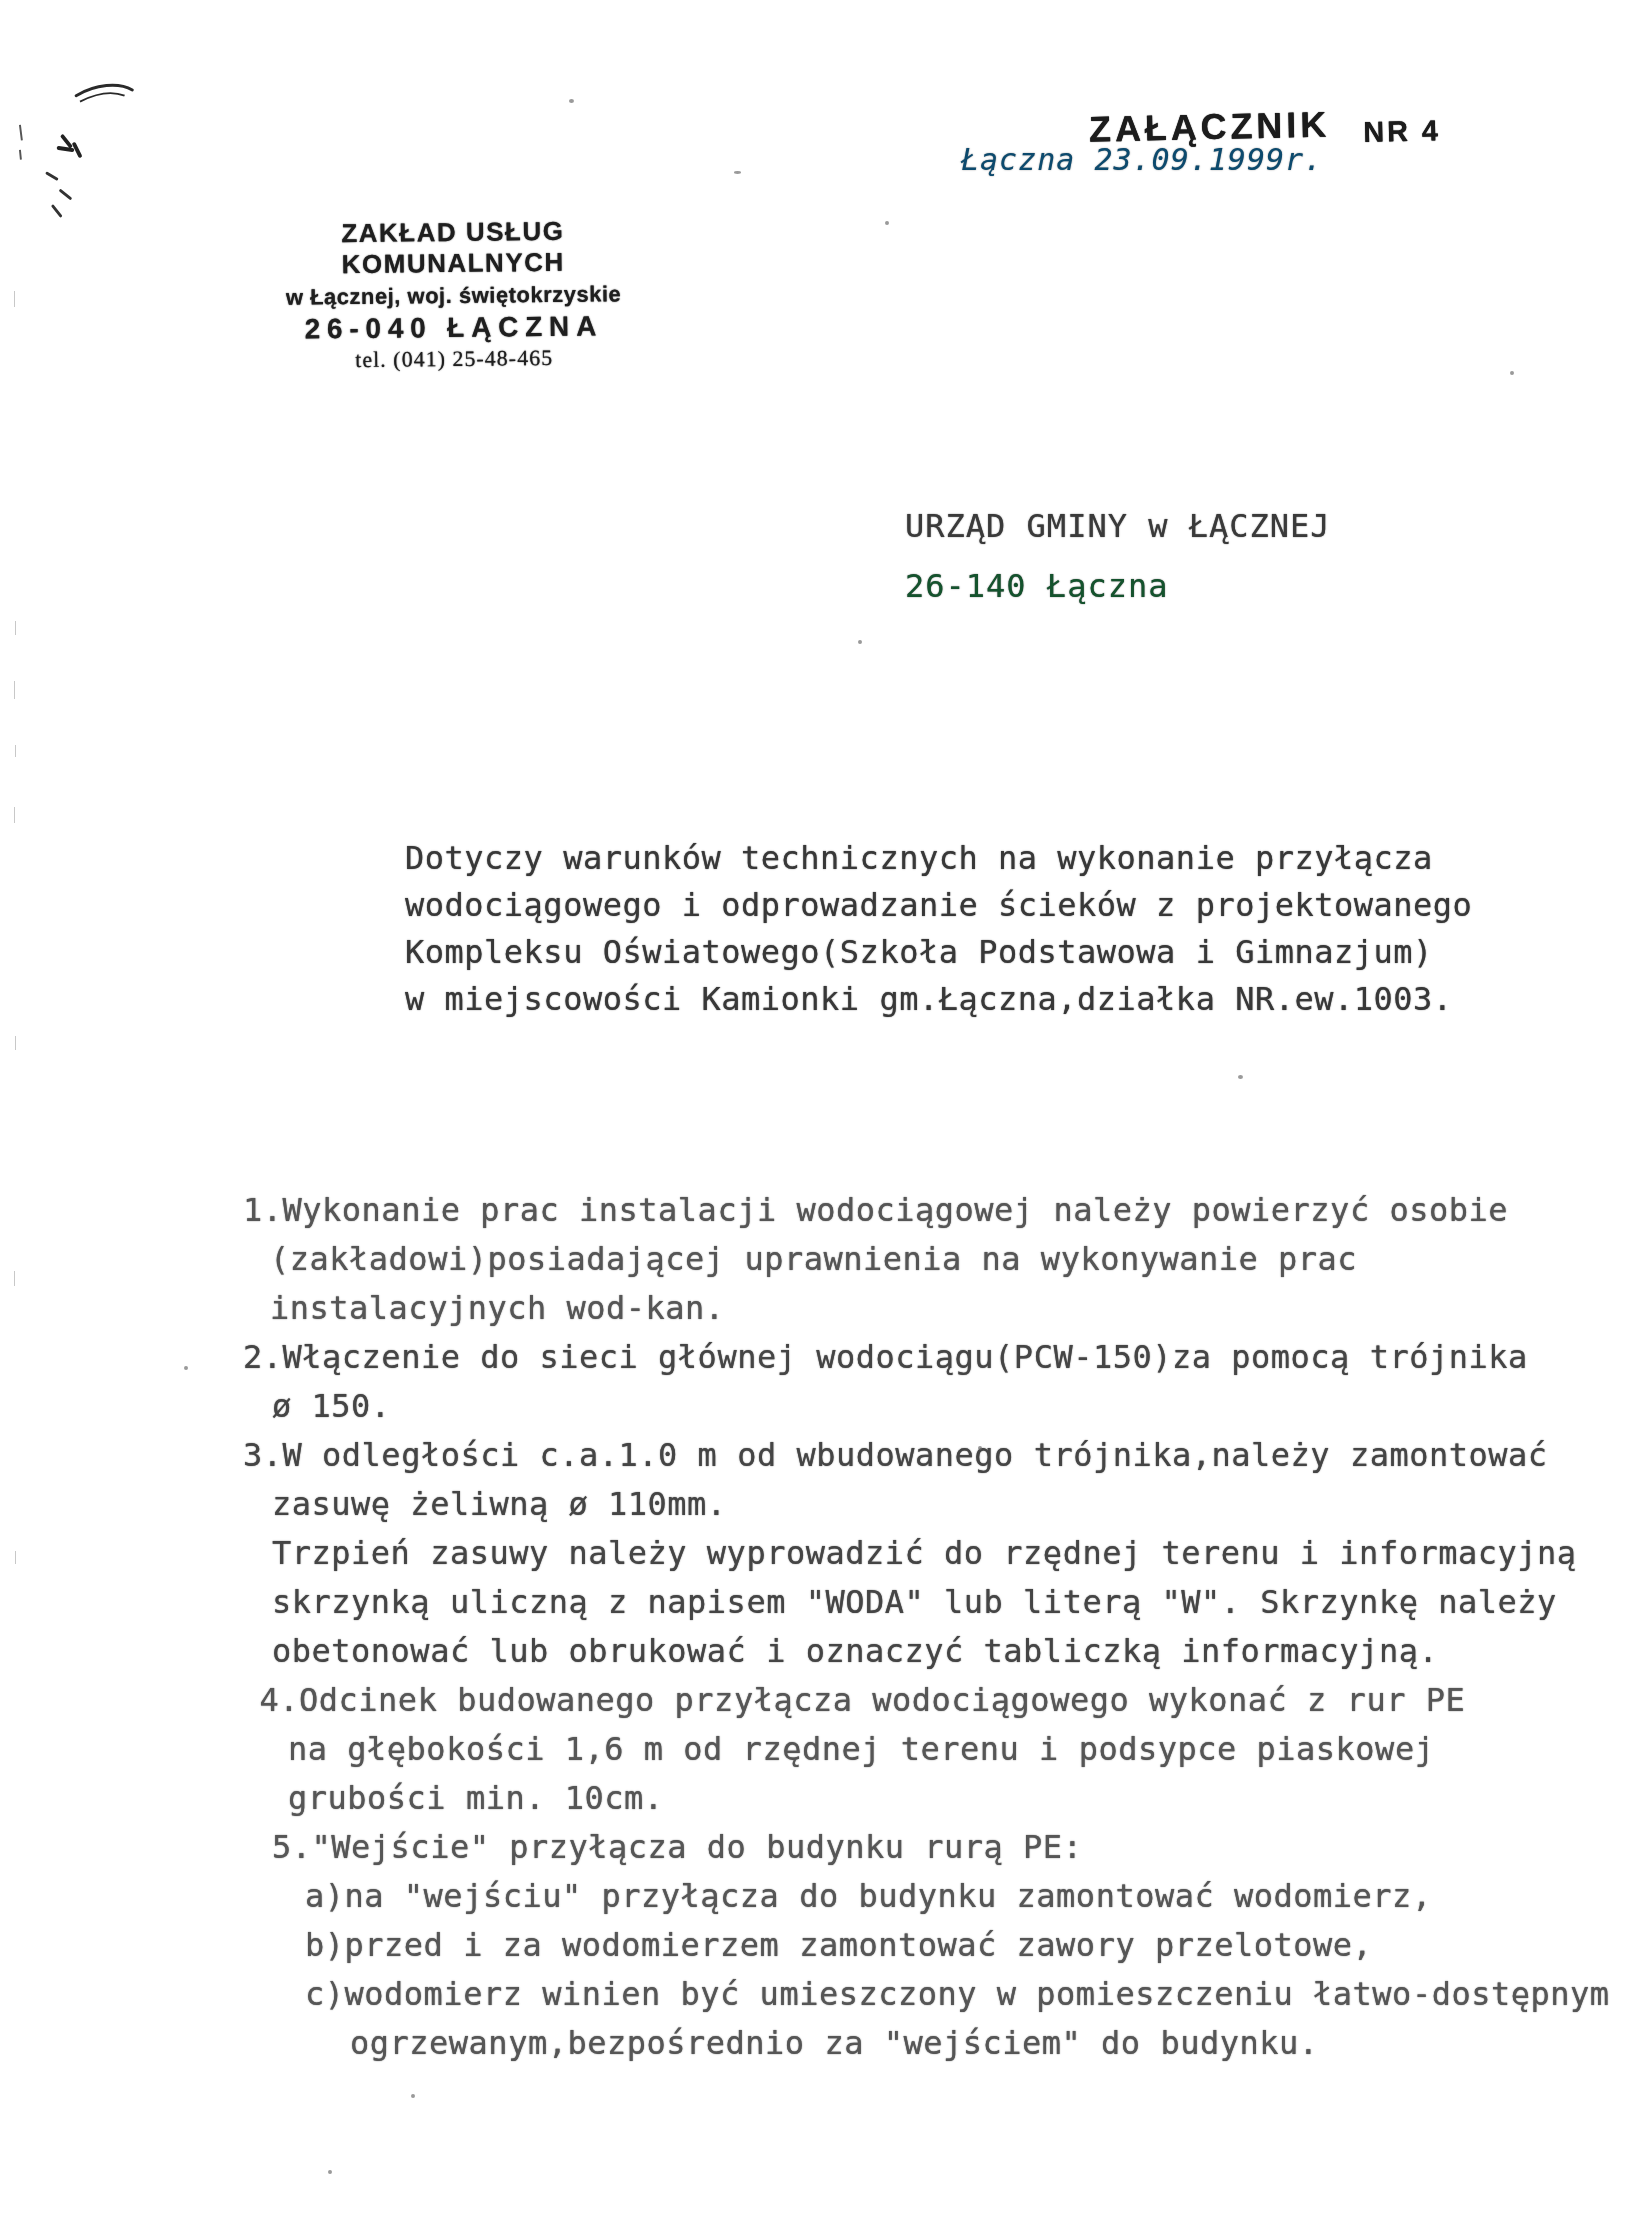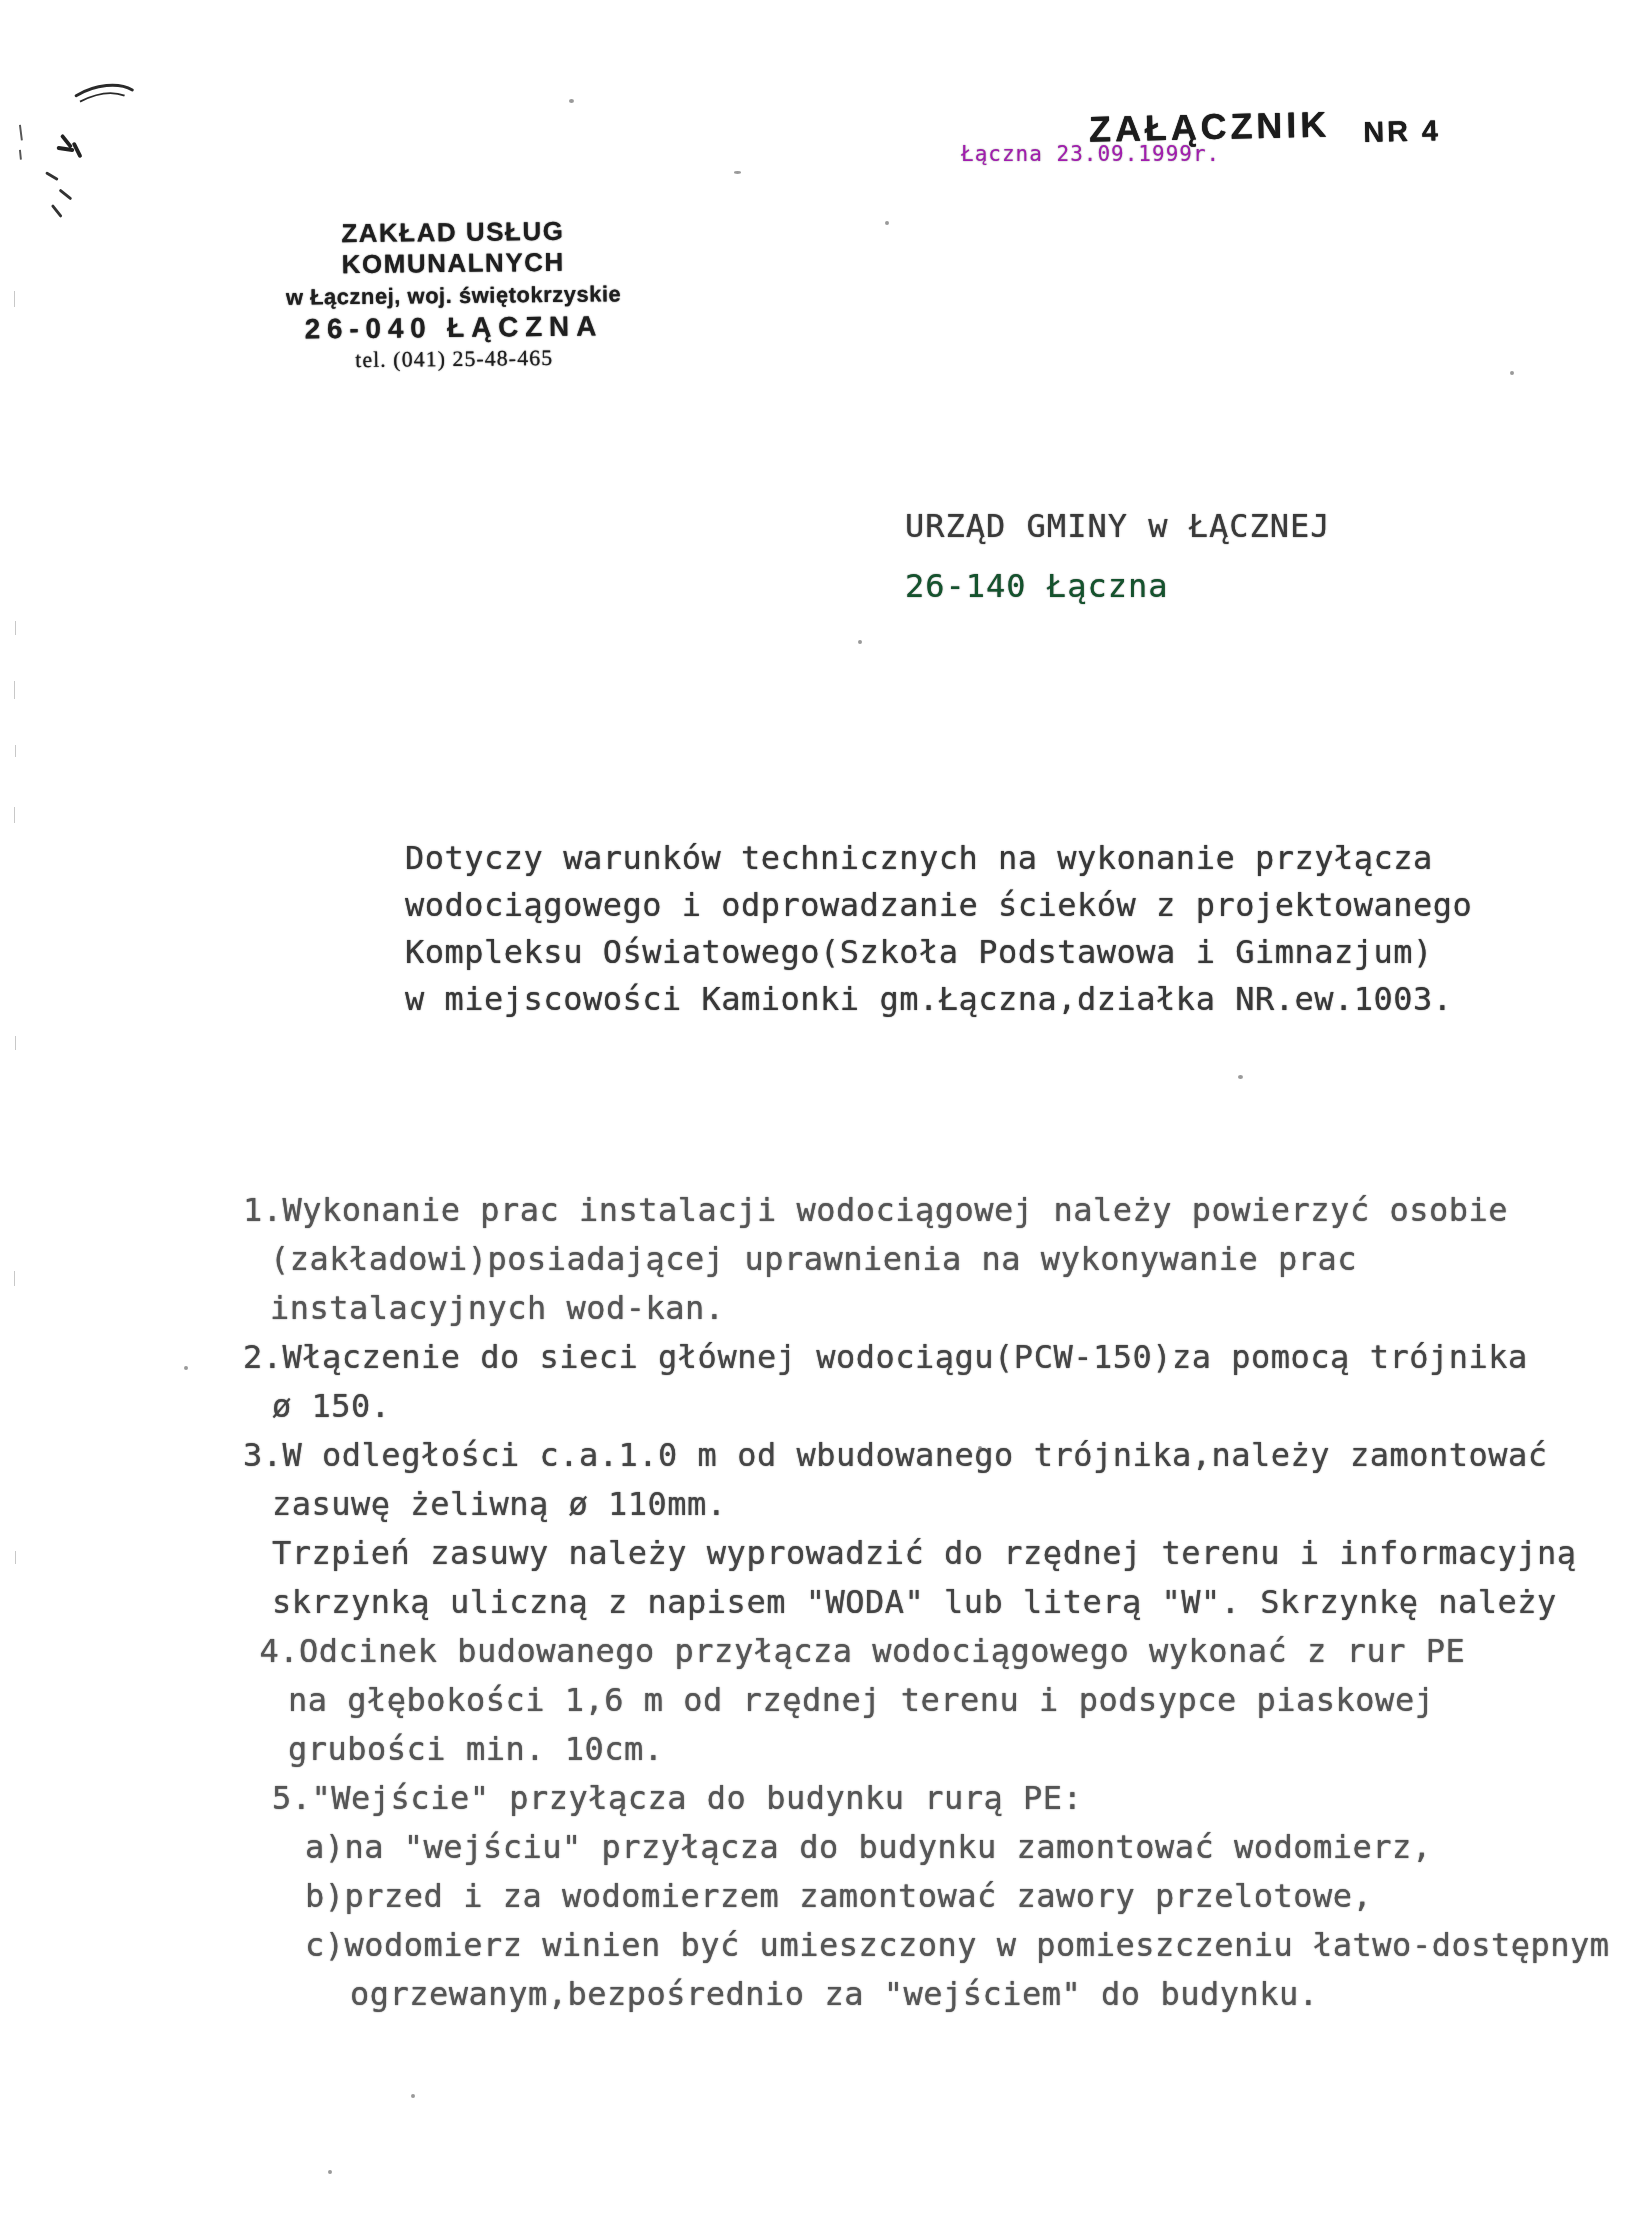--- a/index.html
+++ b/index.html
@@ -28,24 +28,25 @@
     font-family:"Liberation Sans", sans-serif;
     font-weight:bold;color:#1c1c1c;
     transform:rotate(-1.2deg);
     text-shadow:0 0 1px #000;
     white-space:nowrap;
   }
   .attach .lab{font-size:36px;letter-spacing:3.9px;}
   .attach .num{font-size:29px;letter-spacing:2.9px;margin-left:33px;position:relative;top:5.8px;}
   .dateline{
     position:absolute;left:961px;top:142px;
-    font-size:21px;letter-spacing:1px;
-    color:#a21caf;
+    font-size:30px;letter-spacing:1px;
+    color:#0c4a6e;
     text-shadow:0 0 1.5px rgba(120,120,120,.9);
     white-space:nowrap;
+    font-style:italic;
   }
   
   .stamp{
     position:absolute;left:245px;top:217px;width:417px;
     text-align:center;
     font-family:"Liberation Sans", sans-serif;
     font-weight:bold;color:#1f1f1f;
     transform:rotate(-.6deg);
     text-shadow:0 0 1.3px rgba(10,10,10,.9);
   }
@@ -118,20 +119,21 @@
   <div class="bodytext">
     <div class="type i0 lt">1.Wykonanie prac instalacji wodociągowej należy powierzyć osobie</div>
     <div class="type i1 lt">(zakładowi)posiadającej uprawnienia na wykonywanie prac</div>
     <div class="type i1 lt">instalacyjnych wod-kan.</div>
     <div class="type i0">2.Włączenie do sieci głównej wodociągu(PCW-150)za pomocą trójnika</div>
     <div class="type i1d">ø 150.</div>
     <div class="type i0">3.W odległości c.a.1.0 m od wbudowanego trójnika,należy zamontować</div>
     <div class="type i1d">zasuwę żeliwną ø 110mm.</div>
     <div class="type i1d">Trzpień zasuwy należy wyprowadzić do rzędnej terenu i informacyjną</div>
     <div class="type i1d">skrzynką uliczną z napisem "WODA" lub literą "W". Skrzynkę należy</div>
+    <div class="type i1d">obetonować lub obrukować i oznaczyć tabliczką informacyjną.</div>
     <div class="type i1b lt">4.Odcinek budowanego przyłącza wodociągowego wykonać z rur PE</div>
     <div class="type i1c lt">na głębokości 1,6 m od rzędnej terenu i podsypce piaskowej</div>
     <div class="type i1c lt">grubości min. 10cm.</div>
     <div class="type i1d lt">5."Wejście" przyłącza do budynku rurą PE:</div>
     <div class="type i2 lt">a)na "wejściu" przyłącza do budynku zamontować wodomierz,</div>
     <div class="type i2 lt">b)przed i za wodomierzem zamontować zawory przelotowe,</div>
     <div class="type i2 lt">c)wodomierz winien być umieszczony w pomieszczeniu łatwo-dostępnym</div>
     <div class="type i3 lt">ogrzewanym,bezpośrednio za "wejściem" do budynku.</div>
   </div>
 

